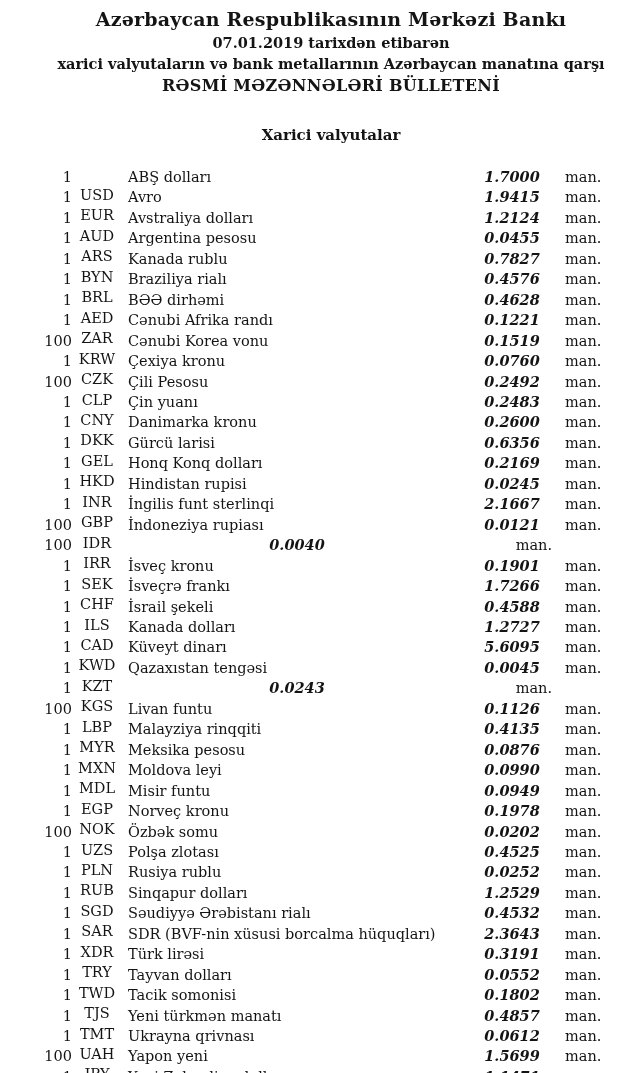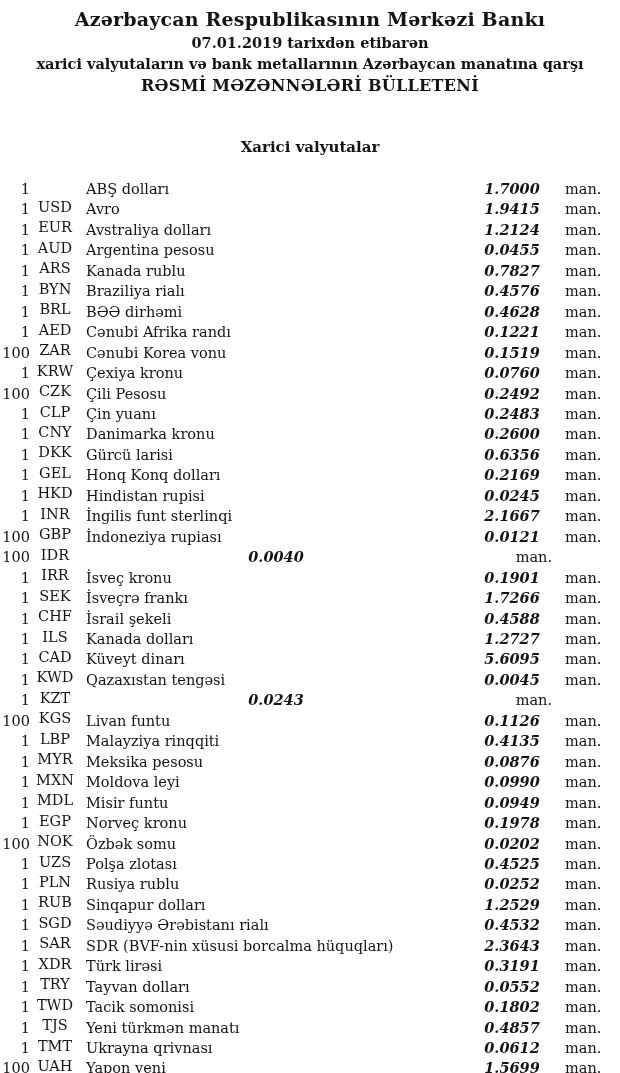--- a/index.html
+++ b/index.html
@@ -11,20 +11,21 @@
     width: 620px;
     height: 1073px;
     overflow: hidden;
     font-family: "DejaVu Serif", "Liberation Serif", serif;
     color: #141414;
   }
   .page {
     width: 620px;
     height: 1005px;
     box-sizing: border-box;
+    padding-left: 42px;
   }
   
   .header {
     padding-top: 6px;
     text-align: center;
   }
   .bank-name {
     font-size: 19px;
     line-height: 26px;
     font-weight: bold;
@@ -40,21 +41,21 @@
     line-height: 21px;
     font-weight: bold;
   }
   .bulletin-title {
     font-size: 16px;
     line-height: 23px;
     font-weight: bold;
     letter-spacing: 0.3px;
   }
   .section-title {
-    margin-top: 40px;
+    margin-top: 28px;
     text-align: center;
     font-size: 15px;
     line-height: 21px;
     font-weight: bold;
   }
   
   .rates-table {
     margin-top: 3px;
     padding-right: 23px;
   }

